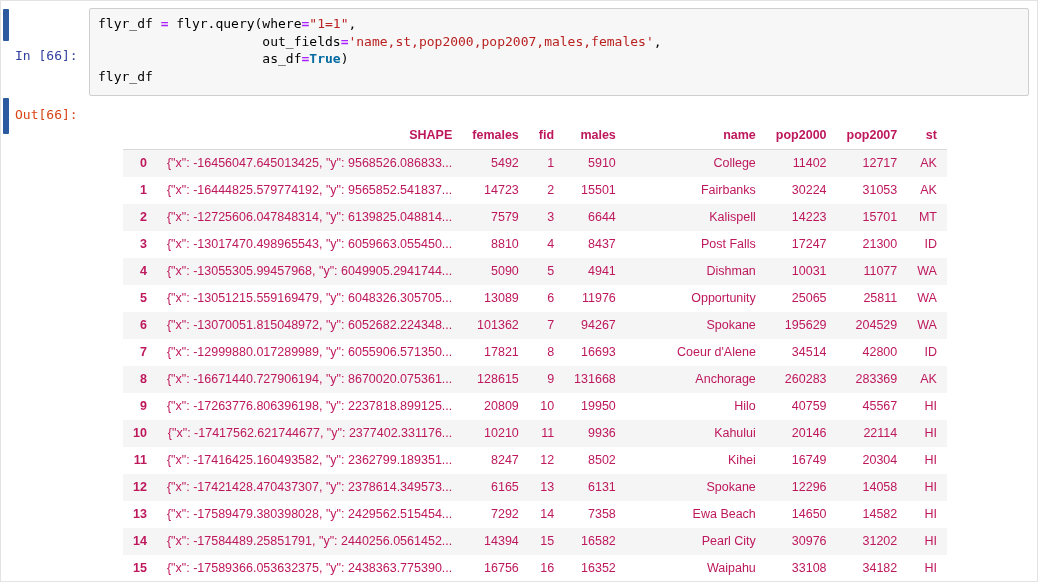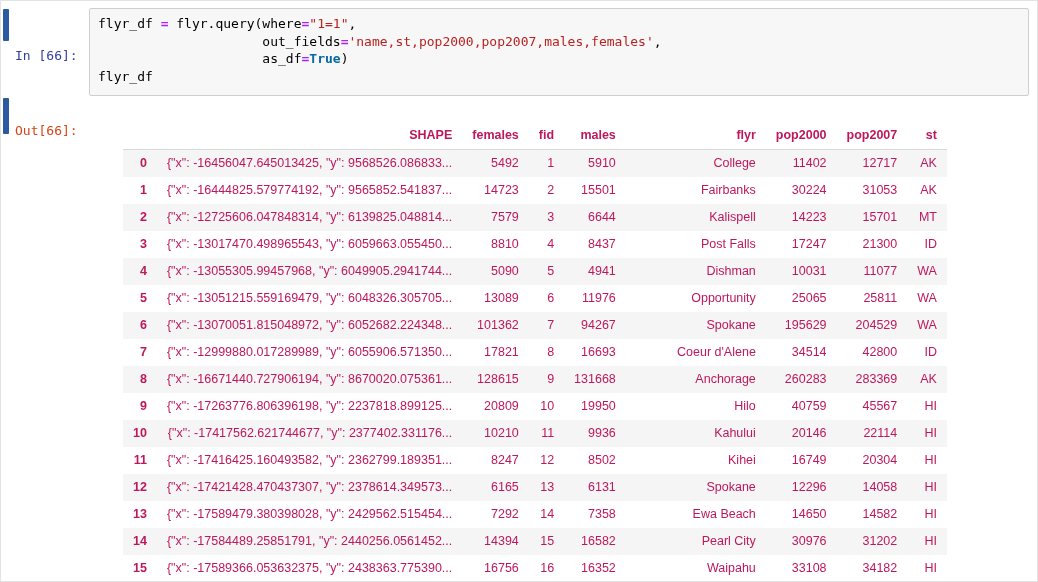--- a/index.html
+++ b/index.html
@@ -30,21 +30,21 @@
 
   .prompt {
     flex: 0 0 88px;
     font-family: "DejaVu Sans Mono", monospace;
     font-size: 13px;
     line-height: 17px;
     white-space: nowrap;
     padding: 7px 0 0 14px;
   }
   .in-prompt { color: #303f9f; }
-  .out-prompt { color: #d84315; padding-top: 0; margin-top: 16px; }
+  .out-prompt { color: #d84315; padding-top: 0; }
 
   .code-box {
     flex: 1;
     background: #f7f7f7;
     border: 1px solid #cfcfcf;
     border-radius: 2px;
     padding: 6px 8px;
     min-height: 88px;
   }
   pre.code {
@@ -114,21 +114,21 @@
     <div class="prompt out-prompt">Out[66]:</div>
     <div class="output-area">
       <table class="dataframe">
         <thead>
           <tr>
               <th></th>
               <th>SHAPE</th>
               <th>females</th>
               <th>fid</th>
               <th>males</th>
-              <th>flyr</th>
+              <th>name</th>
               <th>pop2000</th>
               <th>pop2007</th>
               <th>st</th>
             </tr>
         </thead>
         <tbody>
             <tr>
               <th>0</th>
               <td>{"x": -16456047.645013425, "y": 9568526.086833...</td>
               <td>5492</td>

